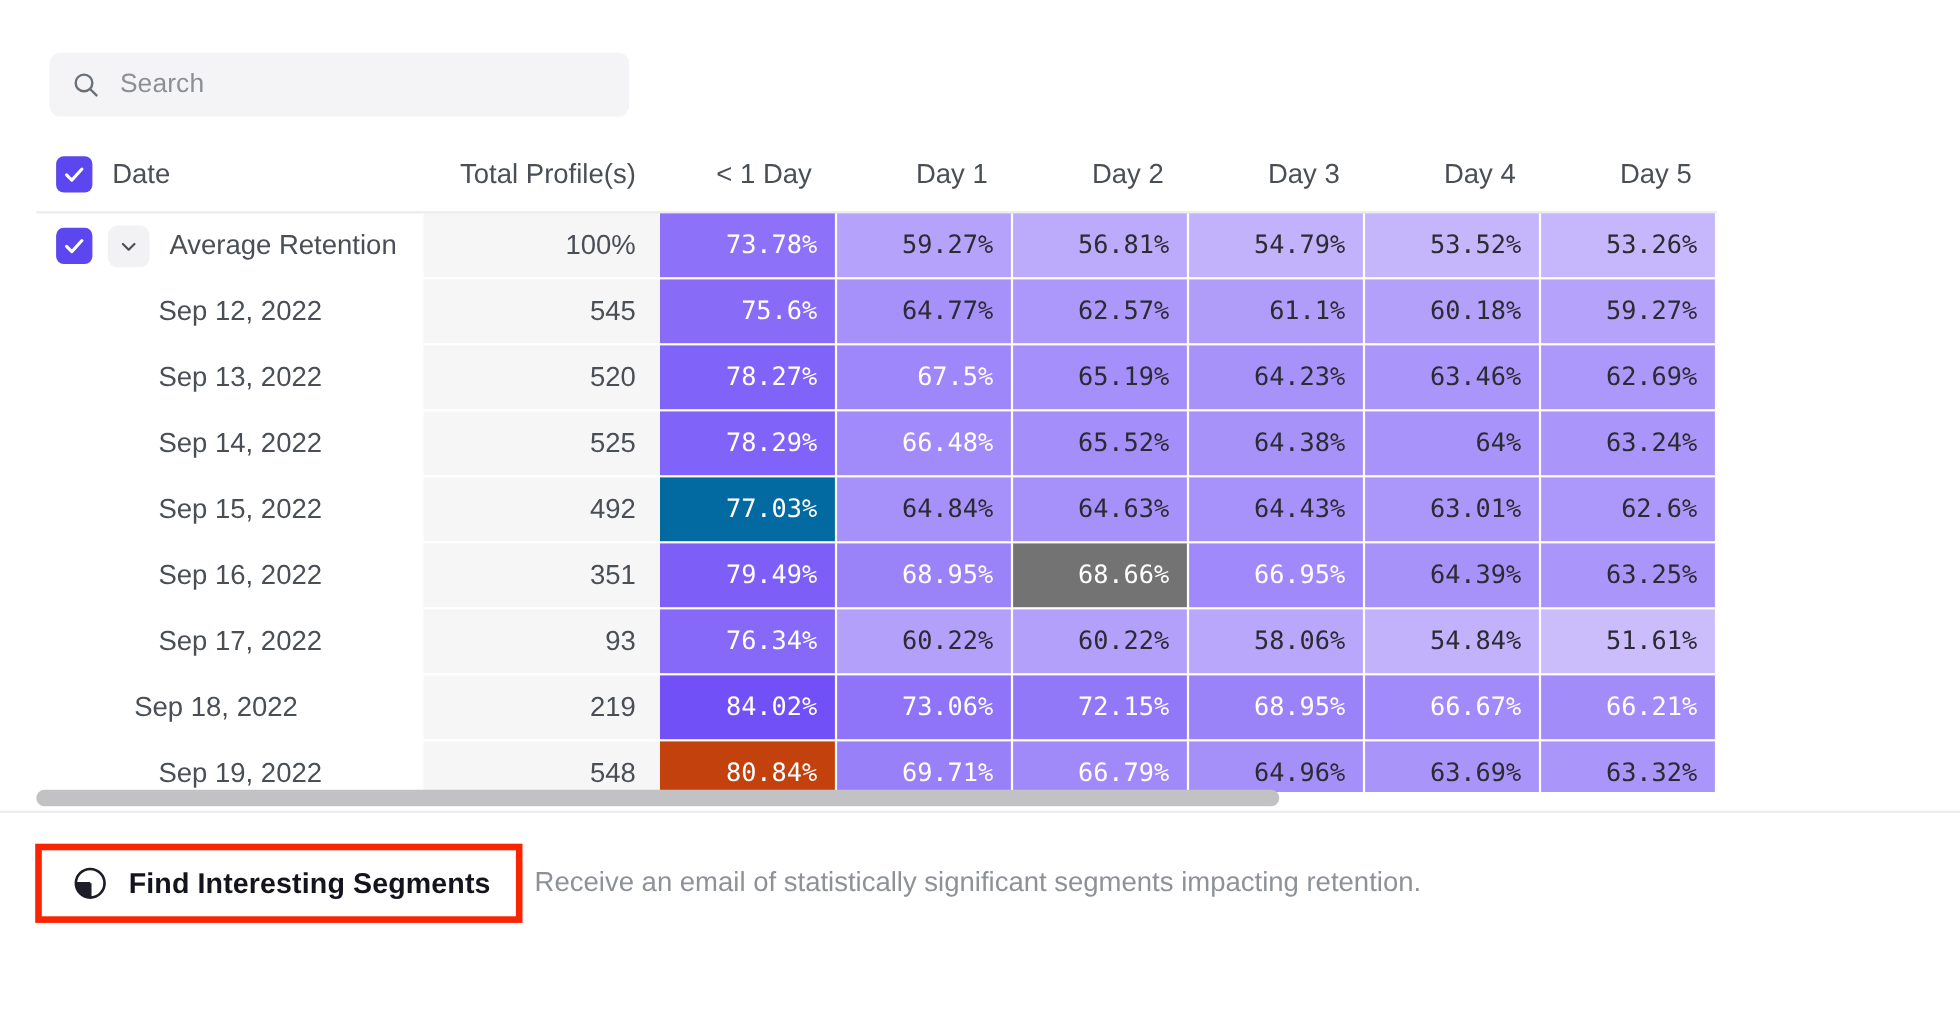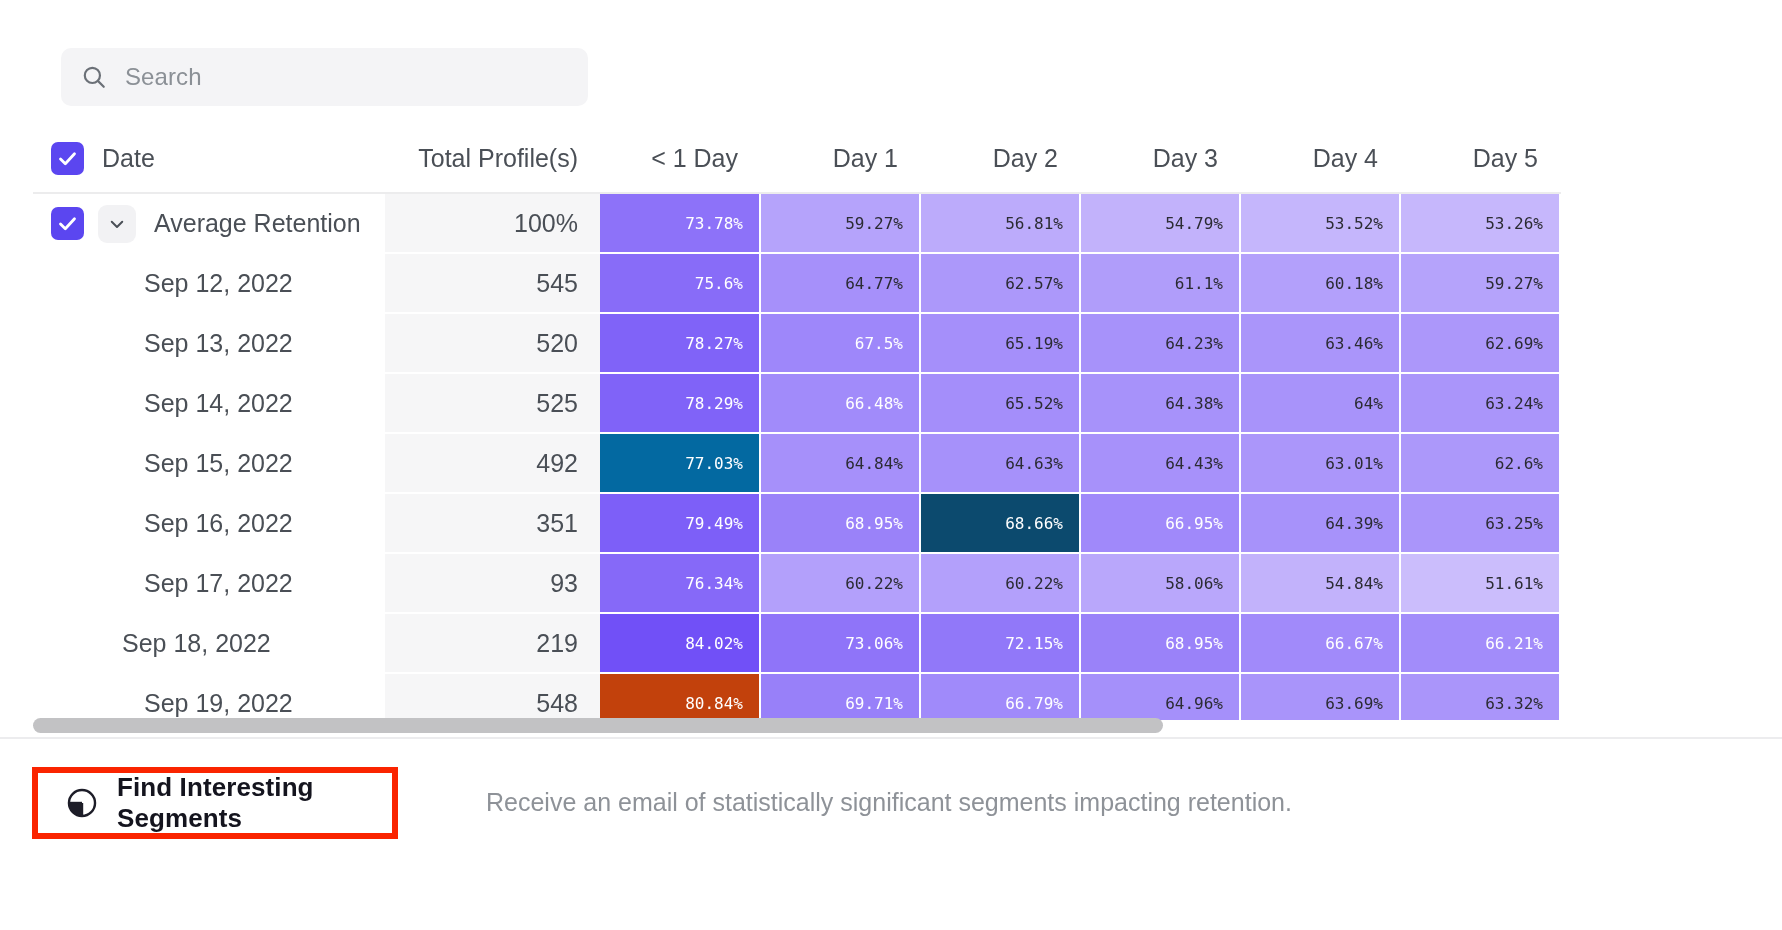--- a/index.html
+++ b/index.html
@@ -12,21 +12,21 @@
     height: 930px;
     font-family: "Liberation Sans", sans-serif;
     color: #3c4043;
     overflow: hidden;
     position: relative;
   }
 
   
   #search-row {
     position: absolute;
-    left: 61px;
+    left: 45px;
     top: 48px;
     width: 527px;
     height: 58px;
   }
   #search-box {
     width: 100%;
     height: 100%;
     box-sizing: border-box;
     background: #f4f4f6;
     border: none;
@@ -150,21 +150,21 @@
     vertical-align: middle;
     padding-right: 22px !important;
     border-bottom: 2px solid #ffffff;
   }
   tbody tr.avg td.total-cell { background:#f6f6f7; }
 
   td.heat {
     text-align: right;
     vertical-align: middle;
     font-family: "DejaVu Sans Mono", monospace;
-    font-size: 16px;
+    font-size: 23px;
     padding-right: 16px !important;
     border-right: 2px solid #ffffff;
     border-bottom: 2px solid #ffffff;
     color: #2b2b33;
     white-space: nowrap;
   }
   td.heat.light-text { color: #ffffff; }
 
   
   #hscroll-track {
@@ -199,21 +199,21 @@
     left: 0;
     top: 739px;
     width: 1782px;
     height: 191px;
     background: #ffffff;
   }
   #find-segments-highlight {
     position: absolute;
     left: 32px;
     top: 28px;
-    width: 366px;
+    width: 443px;
     height: 72px;
     border: 6px solid #fa2400;
     box-sizing: border-box;
     background: #ffffff;
   }
   #find-segments-button {
     position: absolute;
     left: 0; top: 0;
     width: 100%; height: 100%;
     display: flex;
@@ -380,21 +380,21 @@
         <tr>
           <td class="date-cell">
             <span class="date-inner">
               <span class="spacer"></span>
               <span class="date-label" style="margin-left: 46px;">Sep 16, 2022</span>
             </span>
           </td>
           <td class="total-cell">351</td>
           <td class="heat light-text" style="background: rgb(125, 95, 248);">79.49%</td>
           <td class="heat light-text" style="background: rgb(154, 130, 249);">68.95%</td>
-          <td class="heat light-text" style="background: #0c4a6e;">68.66%</td>
+          <td class="heat light-text" style="background: #737373;">68.66%</td>
           <td class="heat light-text" style="background: rgb(160, 137, 250);">66.95%</td>
           <td class="heat" style="background: rgb(167, 146, 250);">64.39%</td>
           <td class="heat" style="background: rgb(170, 149, 250);">63.25%</td>
         </tr>
         <tr>
           <td class="date-cell">
             <span class="date-inner">
               <span class="spacer"></span>
               <span class="date-label" style="margin-left: 46px;">Sep 17, 2022</span>
             </span>

